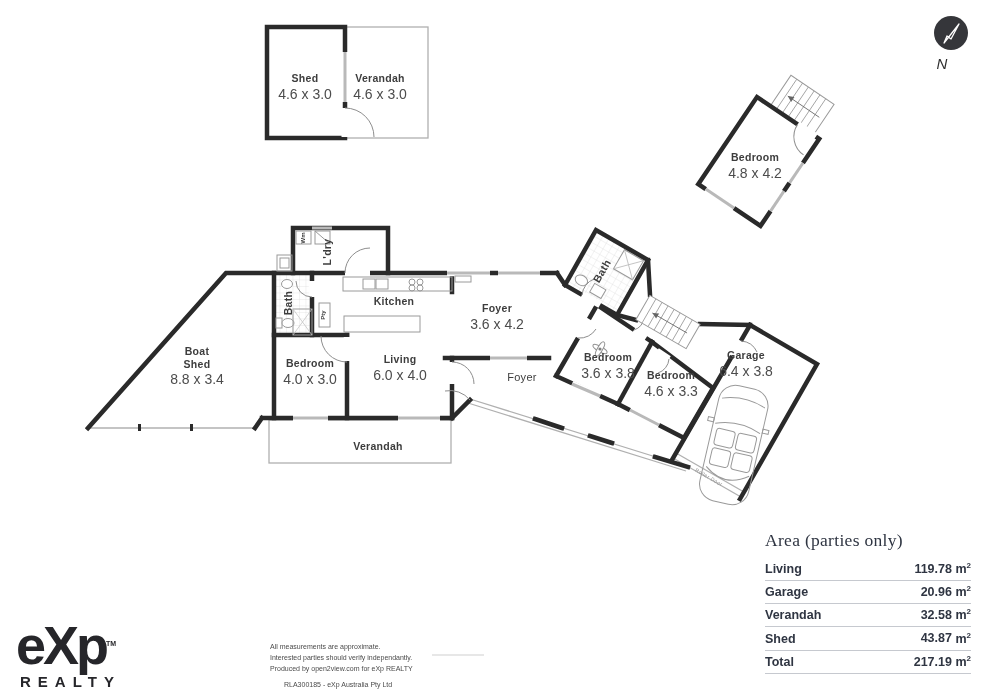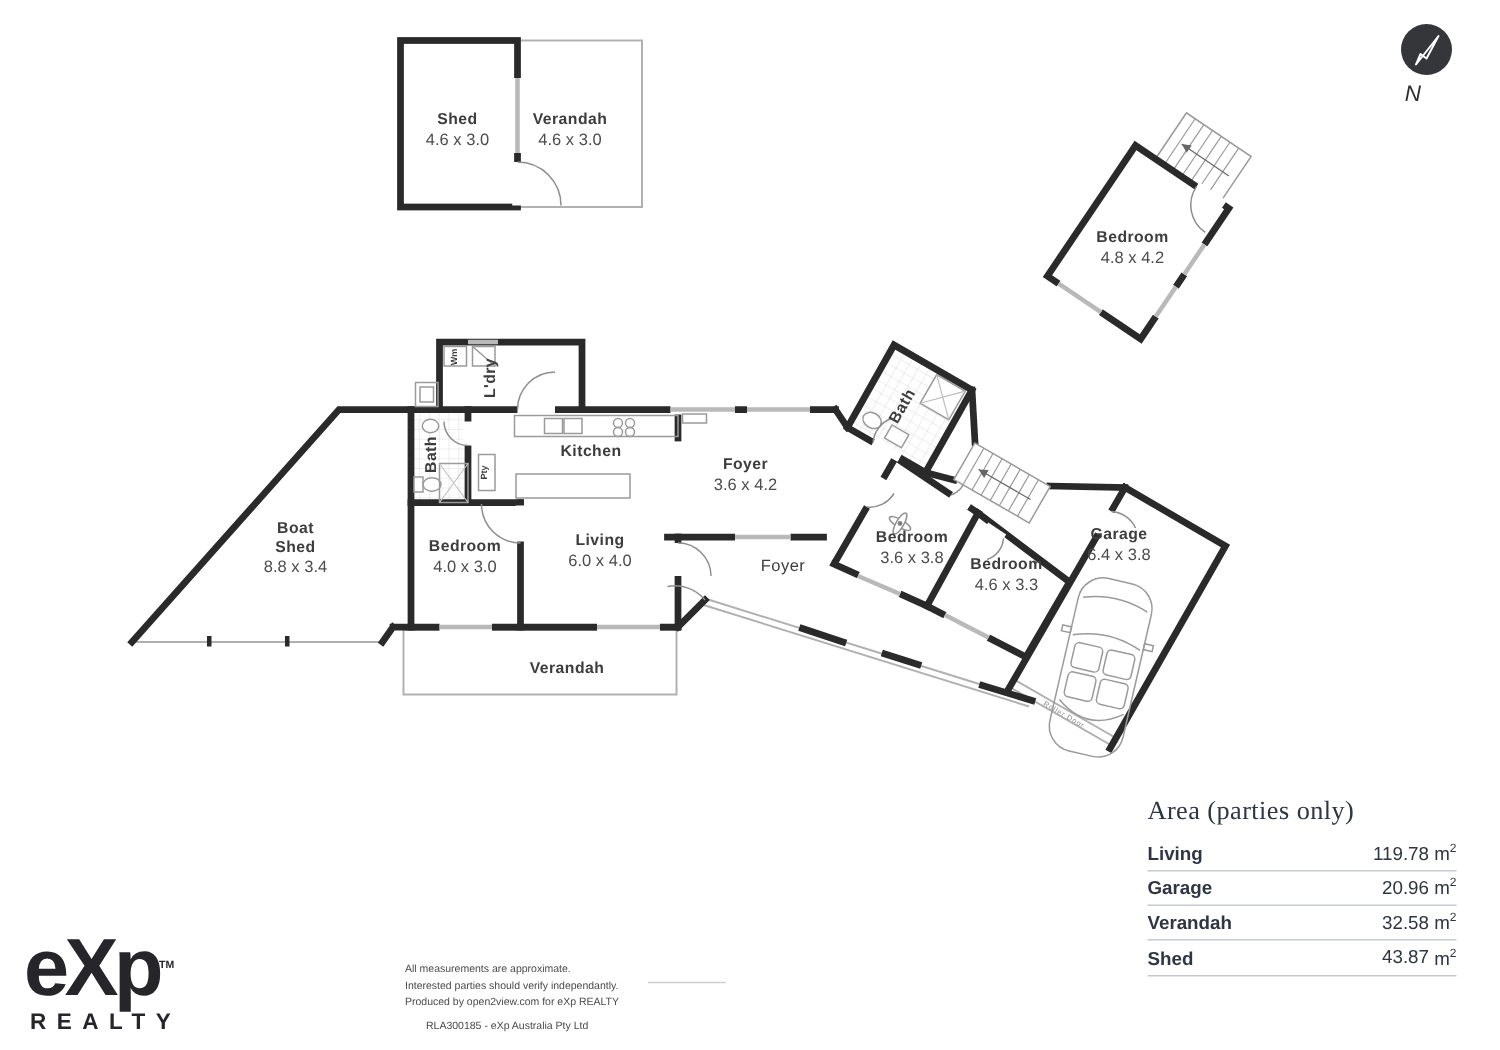--- a/index.html
+++ b/index.html
@@ -2,37 +2,37 @@
 <html><head>
 <meta charset="utf-8">
 <style>
   html,body{margin:0;padding:0;background:#fff;}
   .canvas{position:relative;width:1000px;height:700px;background:#ffffff;overflow:hidden;
           font-family:"Liberation Sans",sans-serif;}
   svg{position:absolute;left:0;top:0;}
   .room-label{position:absolute;transform:translate(-50%,-50%);text-align:center;
               color:#3d3d3d;white-space:nowrap;line-height:1.2;z-index:5;}
   .room-name{display:block;font-size:10.5px;font-weight:bold;letter-spacing:.3px;}
-  .room-dims{display:block;font-size:11px;font-weight:normal;color:#4c4c4c;margin-top:1px;}
+  .room-dims{display:block;font-size:14px;font-weight:normal;color:#4c4c4c;margin-top:1px;}
   .rot90{transform:translate(-50%,-50%) rotate(-90deg);}
   .rot60{transform:translate(-50%,-50%) rotate(-60deg);}
   .tinytxt .room-name{font-size:6px;letter-spacing:0;}
   .roller-label{position:absolute;transform:translate(-50%,-50%) rotate(30deg);
                 font-size:5px;color:#8f8f8f;letter-spacing:.5px;z-index:5;}
   .north-n{position:absolute;transform:translate(-50%,-50%);font-size:15px;font-style:italic;
            color:#2e2e2e;z-index:5;}
   
   .area-table{position:absolute;left:765px;top:530px;width:206px;color:#2f3542;z-index:5;}
   .area-title{font-family:"Liberation Serif","DejaVu Serif",serif;font-size:17.5px;
               letter-spacing:.3px;margin-bottom:7px;}
   .area-row{display:flex;justify-content:space-between;align-items:baseline;
             font-size:12.5px;padding:3px 0 4px 0;border-bottom:1px solid #c6c9cf;}
   .area-row:first-of-type{border-top:1px solid #c6c9cf;}
   .a-label{font-weight:bold;}
-  .a-val{font-weight:normal;}
+  .a-val{font-weight:bold;}
   .a-val sup{font-size:8px;}
   
   .logo{position:absolute;left:16px;top:618px;color:#26262a;z-index:5;}
   .logo-text{font-size:54px;font-weight:bold;letter-spacing:-3px;line-height:1;}
   .logo-tm{font-size:7px;font-weight:bold;vertical-align:18px;letter-spacing:0;}
   .logo-realty{font-size:15px;font-weight:bold;letter-spacing:7px;margin-left:4px;margin-top:1px;}
   .disclaimer{position:absolute;left:270px;top:642px;font-size:7px;color:#4b4b4b;
               line-height:1.55;z-index:5;}
   .rla{position:absolute;left:284px;top:681px;font-size:7px;color:#4b4b4b;z-index:5;}
 </style>
@@ -296,20 +296,24 @@
     <span class="a-val"><span>20.96</span>&nbsp;<span><span>m</span><sup>2</sup></span></span>
   </div>
   <div class="area-row">
     <span class="a-label">Verandah</span>
     <span class="a-val"><span>32.58</span>&nbsp;<span><span>m</span><sup>2</sup></span></span>
   </div>
   <div class="area-row">
     <span class="a-label">Shed</span>
     <span class="a-val"><span>43.87</span>&nbsp;<span><span>m</span><sup>2</sup></span></span>
   </div>
+  <div class="area-row">
+    <span class="a-label">Total</span>
+    <span class="a-val"><span>217.19</span>&nbsp;<span><span>m</span><sup>2</sup></span></span>
+  </div>
 </div>
 
 <div class="logo">
   <span class="logo-text">eXp</span><sup class="logo-tm">TM</sup>
   <div class="logo-realty">REALTY</div>
 </div>
 <div class="disclaimer">
   <div>All measurements are approximate.</div>
   <div>Interested parties should verify independantly.</div>
   <div>Produced by open2view.com for eXp REALTY</div>

